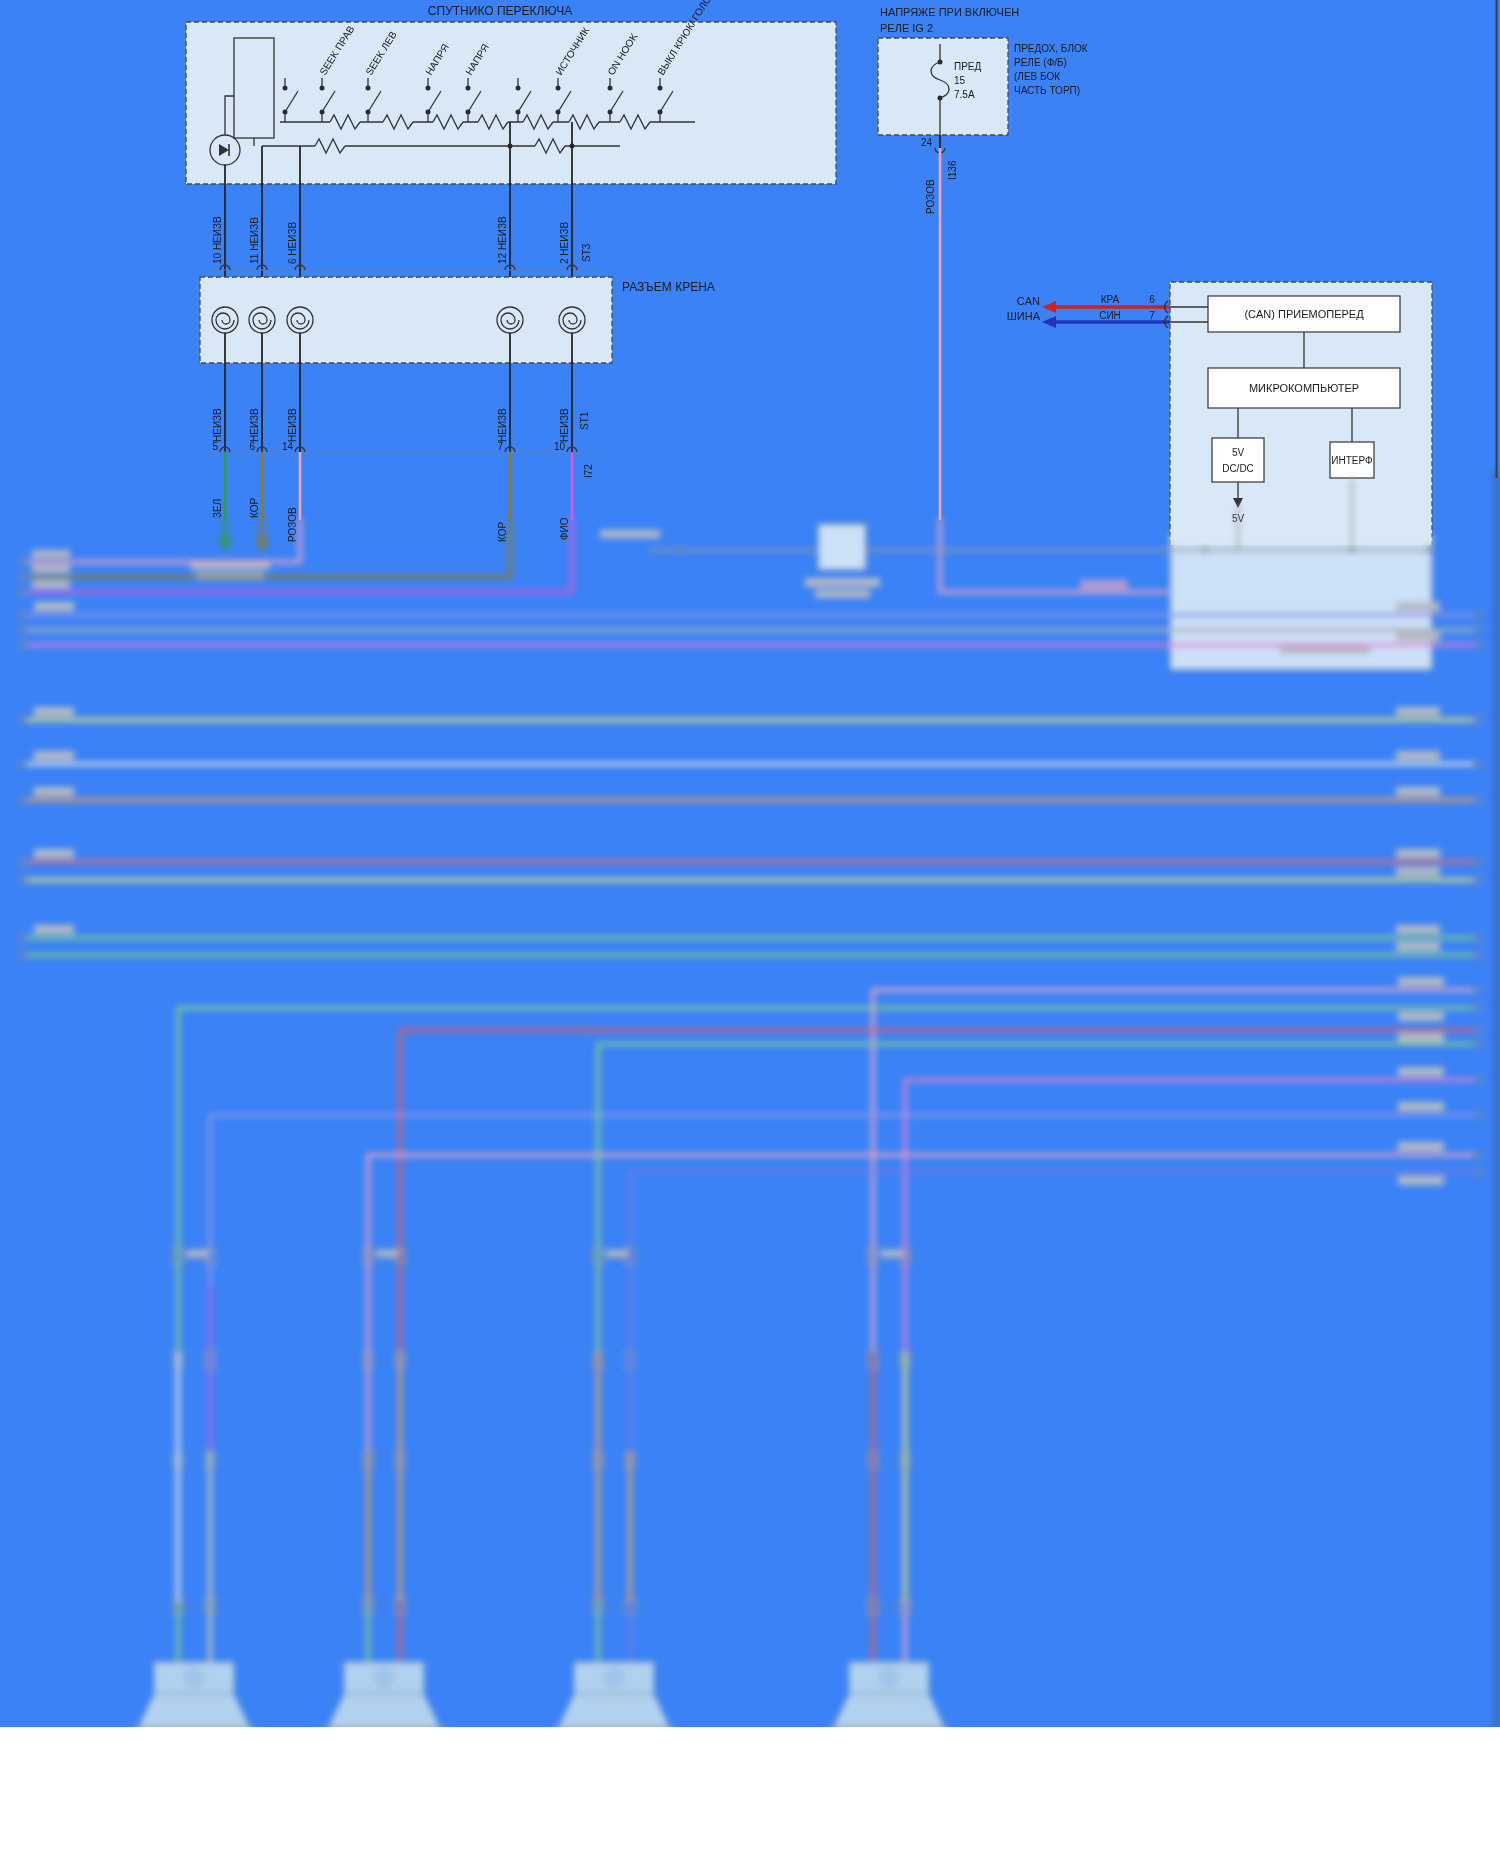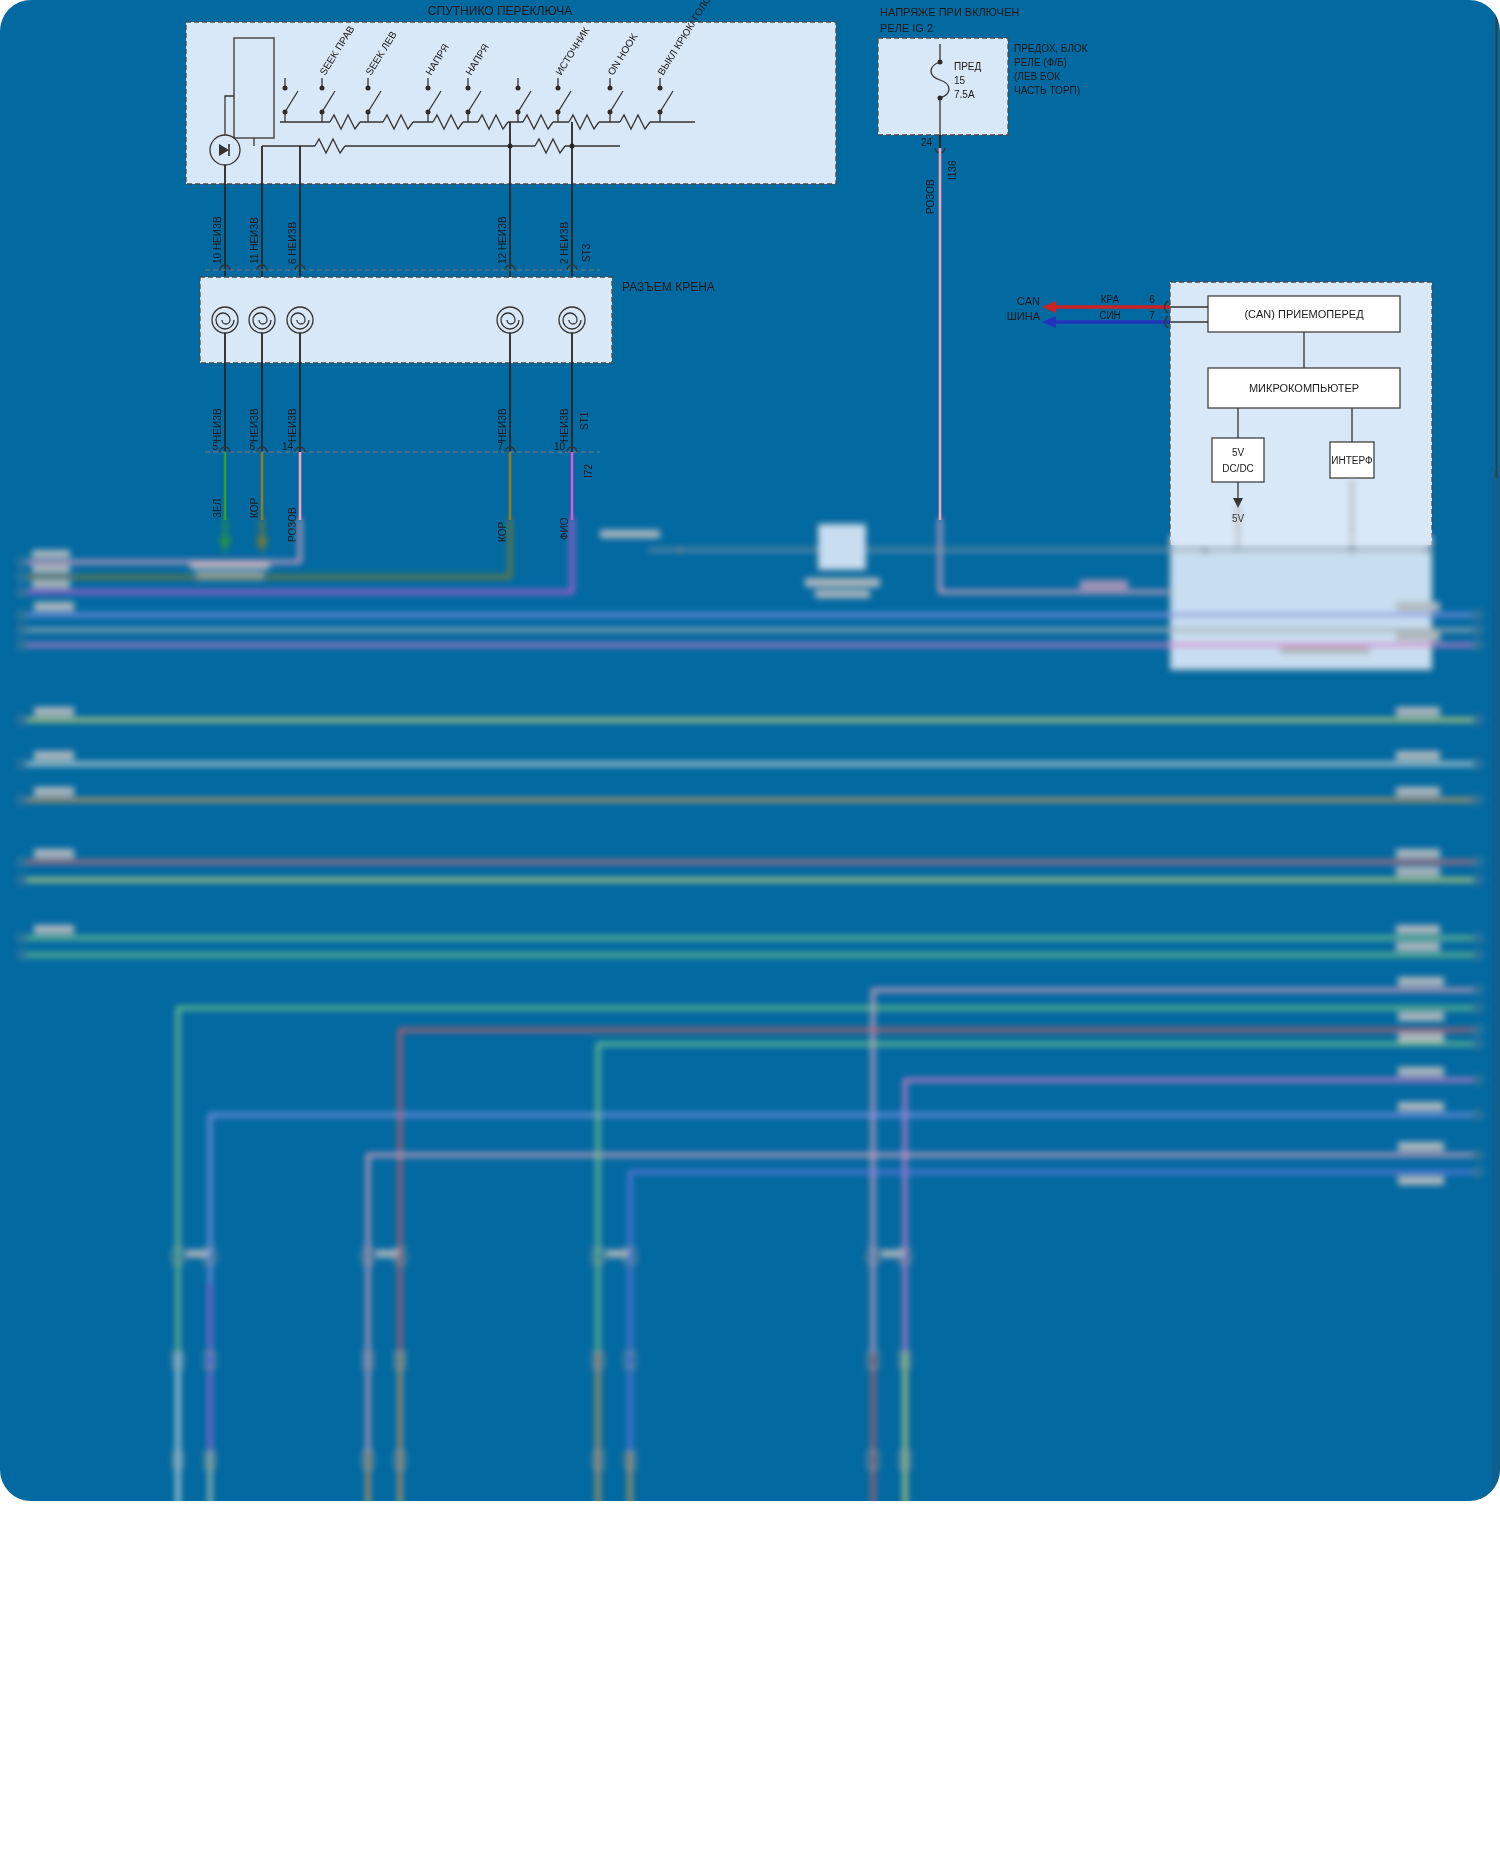--- a/index.html
+++ b/index.html
@@ -1,16 +1,16 @@
 <!DOCTYPE html>
 <html><head>
 <meta charset="utf-8">
 <style>
   html,body{margin:0;padding:0;background:#fff;}
-  .page{position:relative;width:1500px;height:1501px;background:#0369a1;overflow:hidden;border-radius:31px;}
+  .page{position:relative;width:1500px;height:1727px;background:#3b82f6;overflow:hidden;}
   svg{display:block;}
   text{font-family:"Liberation Sans",sans-serif;fill:#1a1a1a;}
   .t10{font-size:10px;}
   .t11{font-size:11px;}
   .t12{font-size:12px;}
   .panel{stroke:#4a4a4a;stroke-width:1.3;stroke-dasharray:5 3;}
   .wht{fill:#ffffff;stroke:#333;stroke-width:1.2;}
   .ln{stroke:#333;stroke-width:1.3;fill:none;}
   .blk{stroke:#252525;stroke-width:1.8;fill:none;}
   .dsh{stroke:#7a7a7a;stroke-width:1.1;stroke-dasharray:5 3;fill:none;}

